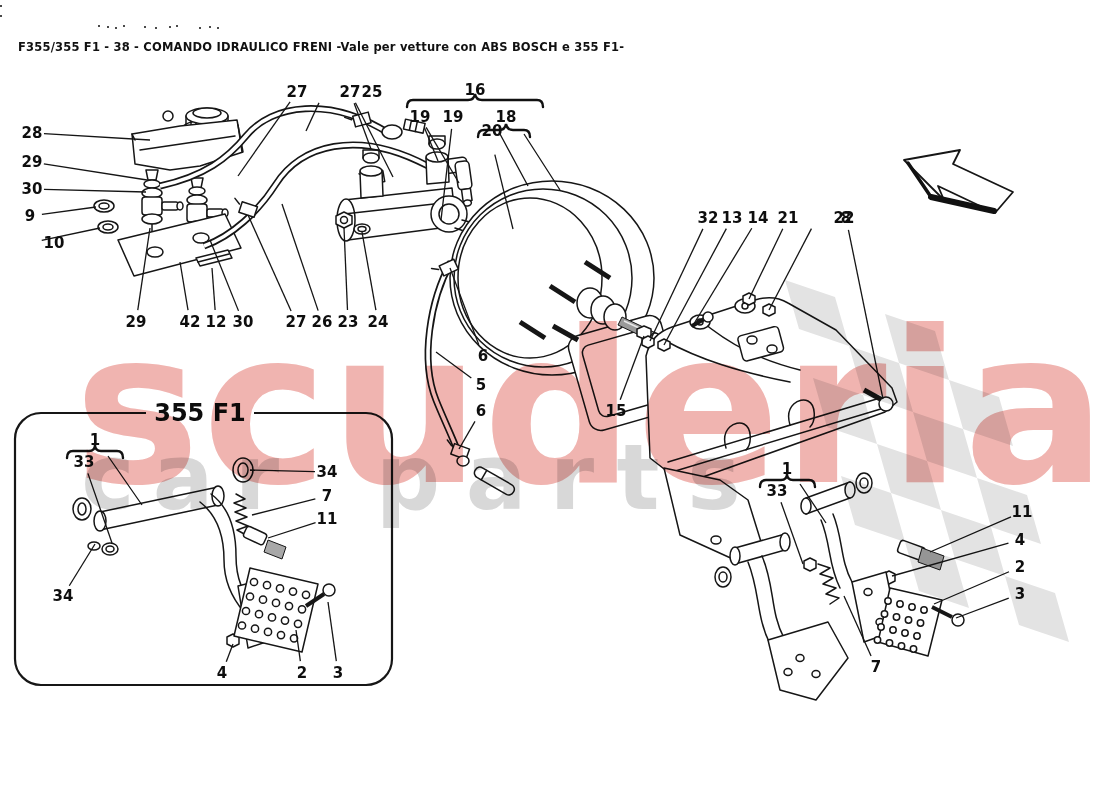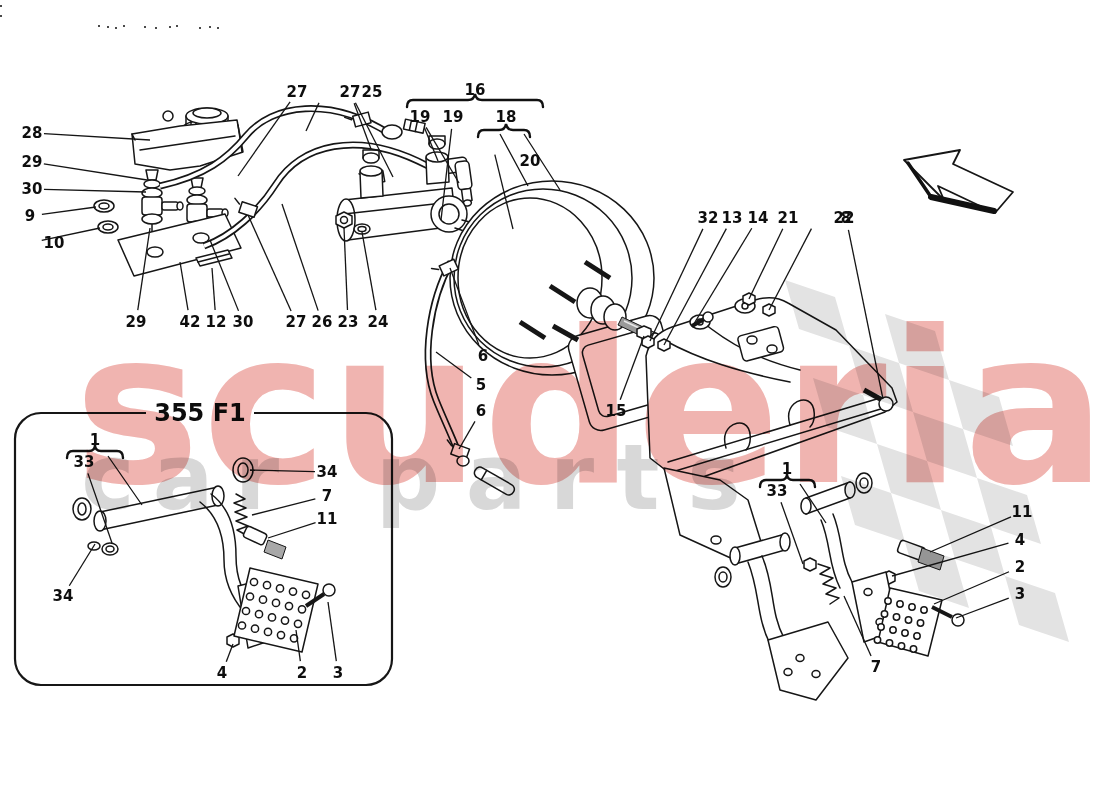--- a/index.html
+++ b/index.html
@@ -21,20 +21,21 @@
   .art-fill{stroke:#161616;stroke-width:1.5;fill:#ffffff;stroke-linejoin:round;}
   .leader{stroke:#151515;stroke-width:1.3;fill:none;}
   .brace{stroke:#111;stroke-width:2.4;fill:none;stroke-linecap:round;}
   .blend{mix-blend-mode:multiply;}
 </style>
 </head>
 <body>
 
 <div id="stage">
 
+  <div class="page-title">F355/355 F1 - 38 - COMANDO IDRAULICO FRENI -Vale per vetture con ABS BOSCH e 355 F1-</div>
 
   <svg id="artsvg" width="1100" height="800" viewBox="0 0 1100 800">
 
     <g>
       <ellipse class="art-fill" cx="207" cy="129" rx="25" ry="9"></ellipse>
       <path class="art-line" d="M186,116 L186,129 M228,116 L228,129 M191,115 l0,13 M196,114 l0,14 M202,114 l0,14 M208,114 l0,14 M214,114 l0,14 M220,114 l0,14 M225,115 l0,13"></path>
       <ellipse class="art-fill" cx="207" cy="116" rx="21" ry="8"></ellipse>
       <ellipse class="art-fill" cx="207" cy="113" rx="14" ry="5"></ellipse>
       <circle class="art-fill" cx="168" cy="116" r="5"></circle>
       <path class="art-fill" d="M132,134 L180,126 L237,120 L243,152 L200,166 L170,170 L135,164 Z"></path>
@@ -393,21 +394,21 @@
       <div class="callout" style="left: 32px; top: 189px;">30</div>
       <div class="callout" style="left: 30px; top: 216px;">9</div>
       <div class="callout" style="left: 30px; top: 243px; margin-left: 24px;">10</div>
       <div class="callout" style="left: 297px; top: 92px;">27</div>
       <div class="callout" style="left: 324px; top: 92px; margin-left: 48px;">25</div>
       <div class="callout" style="left: 350px; top: 92px;">27</div>
       <div class="callout" style="left: 475px; top: 90px;">16</div>
       <div class="callout" style="left: 420px; top: 117px;">19</div>
       <div class="callout" style="left: 453px; top: 117px;">19</div>
       <div class="callout" style="left: 506px; top: 117px;">18</div>
-      <div class="callout" style="left: 492px; top: 161px; margin-left: 38px;">20</div>
+      <div class="callout" style="left: 492px; top: 131px;">20</div>
       <div class="callout" style="left: 708px; top: 218px;">32</div>
       <div class="callout" style="left: 732px; top: 218px;">13</div>
       <div class="callout" style="left: 758px; top: 218px;">14</div>
       <div class="callout" style="left: 788px; top: 218px;">21</div>
       <div class="callout" style="left: 844px; top: 218px;">22</div>
       <div class="callout" style="left: 846px; top: 218px;">8</div>
       <div class="callout" style="left: 136px; top: 322px;">29</div>
       <div class="callout" style="left: 190px; top: 322px;">42</div>
       <div class="callout" style="left: 216px; top: 322px;">12</div>
       <div class="callout" style="left: 243px; top: 322px;">30</div>

